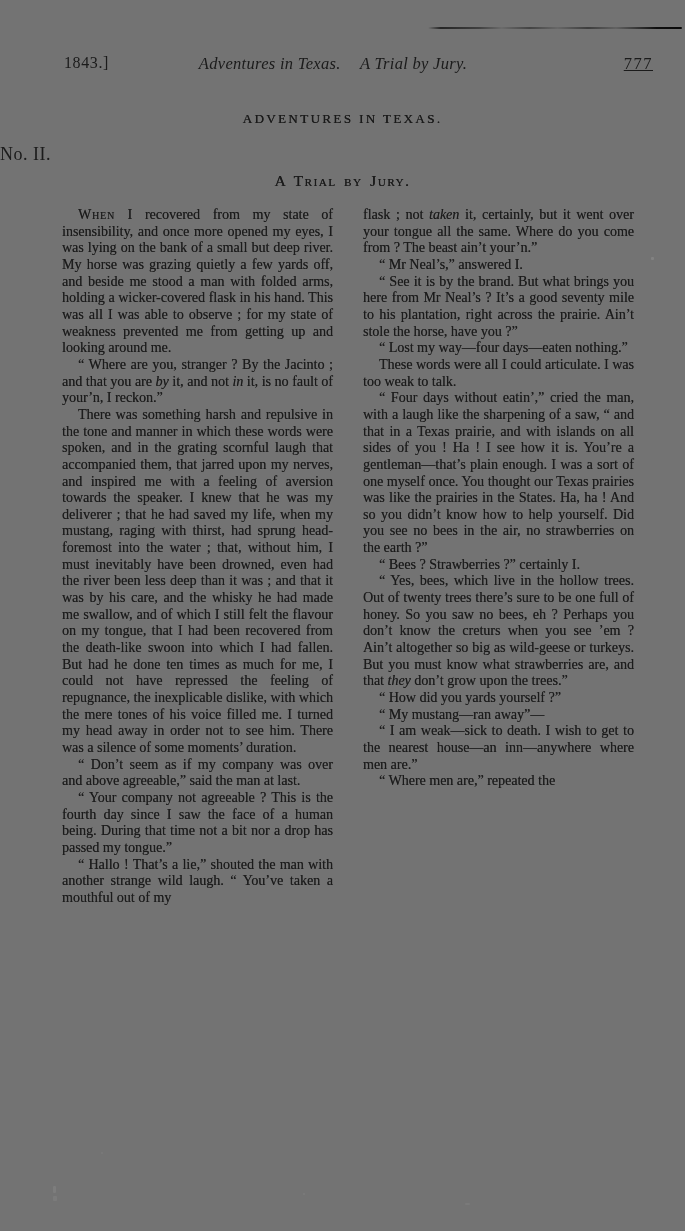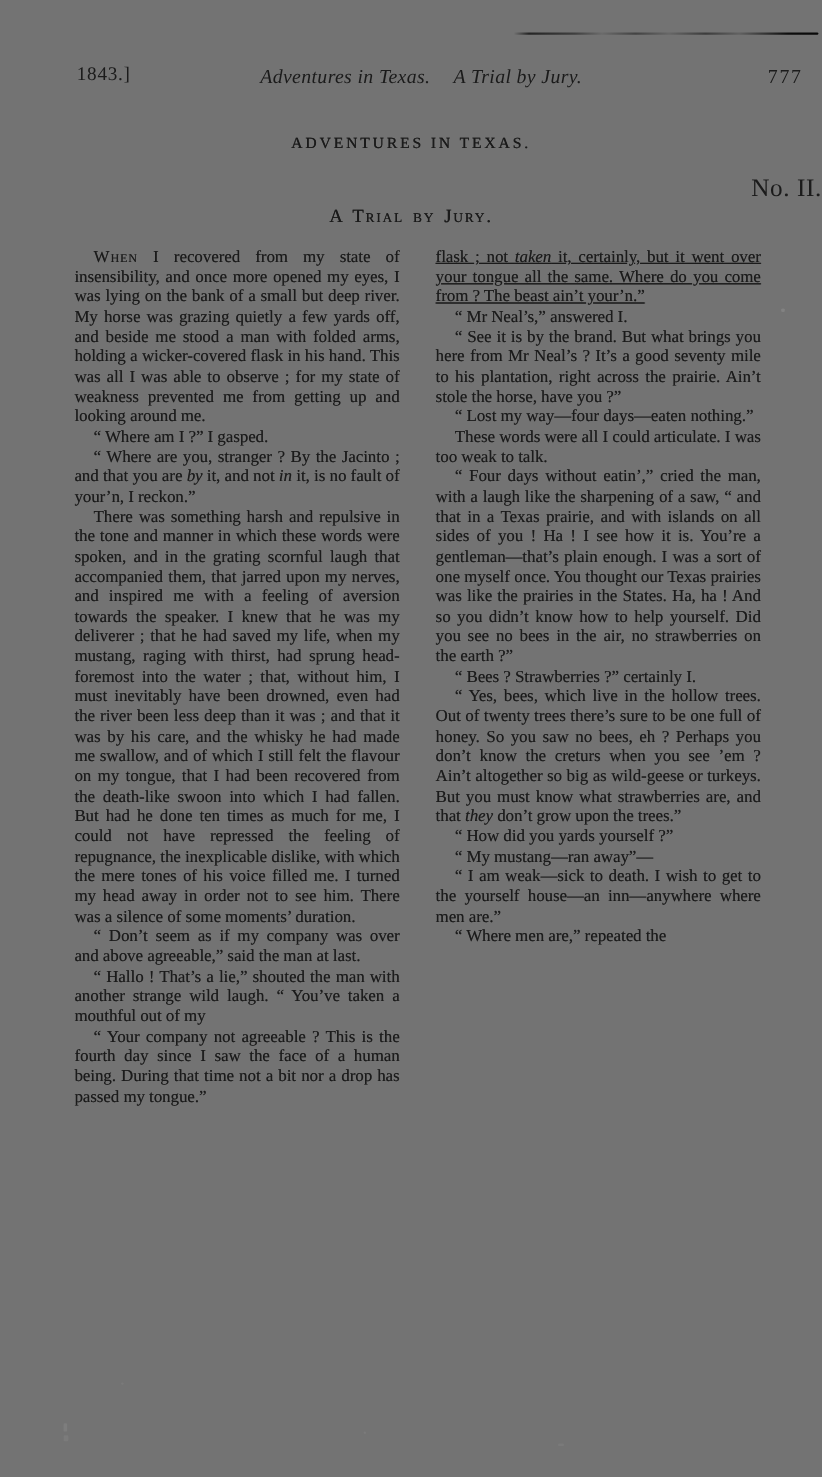--- a/index.html
+++ b/index.html
@@ -21,34 +21,34 @@
     background: linear-gradient(90deg,
       rgba(0,0,0,0) 0%, rgba(0,0,0,0.68) 5%, rgba(0,0,0,0.45) 20%,
       rgba(0,0,0,0.07) 29%, rgba(0,0,0,0.42) 40%, rgba(0,0,0,0.10) 51%,
       rgba(0,0,0,0.48) 63%, rgba(0,0,0,0.15) 74%, rgba(0,0,0,0.88) 90%,
       rgba(0,0,0,0.92) 100%);
     border-radius: 1px;
   }
   .header { position: absolute; top: 54px; left: 0; width: 100%; height: 22px; font-size: 16px; }
   .year { position: absolute; left: 64px; letter-spacing: 0.6px; }
   .running {
-    position: absolute; left: 351px; transform: translateX(-50%);
+    position: absolute; left: 333px; transform: translateX(-50%);
     white-space: nowrap; font-style: italic; font-size: 16.5px; letter-spacing: 0.3px;
   }
   .running .part2 { margin-left: 0.9em; }
-  .pageno { position: absolute; right: 44px; letter-spacing: 1.5px; font-size: 16.5px; }
+  .pageno { position: absolute; right: 60px; letter-spacing: 1.5px; font-size: 16.5px; text-decoration: underline; }
 
   .series-title {
     position: absolute; top: 111px; left: 0; width: 685px;
     text-align: center; font-size: 13px; letter-spacing: 2.4px;
     text-shadow: 0.3px 0 0 currentColor;
   }
   .number-title {
     position: absolute; top: 144px; left: 0; width: 685px;
-    text-align: right; font-size: 21px; letter-spacing: 0.5px;
+    text-align: left; font-size: 18px; letter-spacing: 0.5px;
   }
   .chapter-title {
     position: absolute; top: 172px; left: 0; width: 685px;
     text-align: center; font-size: 15.5px; font-variant: small-caps;
     letter-spacing: 1.6px; word-spacing: 2px;
     text-shadow: 0.25px 0 0 currentColor;
   }
 
   .columns {
     position: absolute; top: 207px; left: 62px;
@@ -57,21 +57,21 @@
   .col {
     width: 279px;
     text-align: justify;
     font-size: 14px;
     line-height: 16.65px;
     hyphens: auto;
     -webkit-hyphens: auto;
     text-shadow: 0.2px 0 0 rgba(0,0,0,0.55);
   }
   .col p { margin: 0; text-indent: 16px; }
-  .col p.noindent { text-indent: 0; text-decoration: underline; }
+  .col p.noindent { text-indent: 0; }
   .sc-word { font-variant: small-caps; letter-spacing: 0.8px; }
 
   .speck { position: absolute; background: #8a8a8a; border-radius: 1px; }
   .speck.s1 { left: 651px; top: 257px; width: 3px; height: 3px; opacity: 0.65; }
   .speck.s2 { left: 53px; top: 1186px; width: 3px; height: 7px; opacity: 0.45; }
   .speck.s3 { left: 53px; top: 1196px; width: 4px; height: 5px; opacity: 0.35; }
   .speck.s4 { left: 303px; top: 1193px; width: 2px; height: 2px; opacity: 0.35; }
   .speck.s5 { left: 465px; top: 1203px; width: 5px; height: 1.5px; opacity: 0.3; }
   .speck.s6 { left: 101px; top: 1152px; width: 2px; height: 2px; opacity: 0.3; }
 </style>
@@ -90,39 +90,38 @@
     <span class="pageno">777</span>
   </div>
 
   <div class="series-title">ADVENTURES IN TEXAS.</div>
   <div class="number-title">No. II.</div>
   <div class="chapter-title">A Trial by Jury.</div>
 
   <div class="columns">
     <div class="col">
         <p><span class="sc-word">When</span> I recovered from my state of insensibility, and once more opened my eyes, I was lying on the bank of a small but deep river.  My horse was grazing quietly a few yards off, and beside me stood a man with folded arms, holding a wicker-covered flask in his hand.  This was all I was able to observe ; for my state of weakness prevented me from getting up and looking around me.</p>
-        <p>“ Where am I ?” I gasped.</p>
         <p>“ Where are you, stranger ?  By the Jacinto ; and that you are <i>by</i> it, and not <i>in</i> it, is no fault of your’n, I reckon.”</p>
         <p>There was something harsh and repulsive in the tone and manner in which these words were spoken, and in the grating scornful laugh that accompanied them, that jarred upon my nerves, and inspired me with a feeling of aversion towards the speaker.  I knew that he was my deliverer ; that he had saved my life, when my mustang, raging with thirst, had sprung head-foremost into the water ; that, without him, I must inevitably have been drowned, even had the river been less deep than it was ; and that it was by his care, and the whisky he had made me swallow, and of which I still felt the flavour on my tongue, that I had been recovered from the death-like swoon into which I had fallen.  But had he done ten times as much for me, I could not have repressed the feeling of repugnance, the inexplicable dislike, with which the mere tones of his voice filled me.  I turned my head away in order not to see him.  There was a silence of some moments’ duration.</p>
         <p>“ Don’t seem as if my company was over and above agreeable,” said the man at last.</p>
+        <p>“ Your company not agreeable ?  This is the fourth day since I saw the face of a human being.  During that time not a bit nor a drop has passed my tongue.”</p>
         <p>“ Hallo !  That’s a lie,” shouted the man with another strange wild laugh.  “ You’ve taken a mouthful out of my</p>
-        <p>“ Your company not agreeable ?  This is the fourth day since I saw the face of a human being.  During that time not a bit nor a drop has passed my tongue.”</p>
       </div>
     <div class="col">
         <p class="noindent">flask ; not <i>taken</i> it, certainly, but it went over your tongue all the same.  Where do you come from ?  The beast ain’t your’n.”</p>
         <p>“ Mr Neal’s,” answered I.</p>
         <p>“ See it is by the brand.  But what brings you here from Mr Neal’s ?  It’s a good seventy mile to his plantation, right across the prairie.  Ain’t stole the horse, have you ?”</p>
         <p>“ Lost my way—four days—eaten nothing.”</p>
         <p>These words were all I could articulate.  I was too weak to talk.</p>
         <p>“ Four days without eatin’,” cried the man, with a laugh like the sharpening of a saw, “ and that in a Texas prairie, and with islands on all sides of you !  Ha !  I see how it is.  You’re a gentleman—that’s plain enough.  I was a sort of one myself once.  You thought our Texas prairies was like the prairies in the States.  Ha, ha !  And so you didn’t know how to help yourself.  Did you see no bees in the air, no strawberries on the earth ?”</p>
         <p>“ Bees ?  Strawberries ?” certainly I.</p>
         <p>“ Yes, bees, which live in the hollow trees.  Out of twenty trees there’s sure to be one full of honey.  So you saw no bees, eh ?  Perhaps you don’t know the creturs when you see ’em ?  Ain’t altogether so big as wild-geese or turkeys.  But you must know what strawberries are, and that <i>they</i> don’t grow upon the trees.”</p>
         <p>“ How did you yards yourself ?”</p>
         <p>“ My mustang—ran away”—</p>
-        <p>“ I am weak—sick to death.  I wish to get to the yourself house—an inn—anywhere where men are.”</p>
+        <p>“ I am weak—sick to death.  I wish to get to the nearest house—an inn—anywhere where men are.”</p>
         <p>“ Where men are,” repeated the</p>
       </div>
   </div>
 
   <div class="speck s1"></div>
   <div class="speck s2"></div>
   <div class="speck s3"></div>
   <div class="speck s4"></div>
   <div class="speck s5"></div>
   <div class="speck s6"></div>

